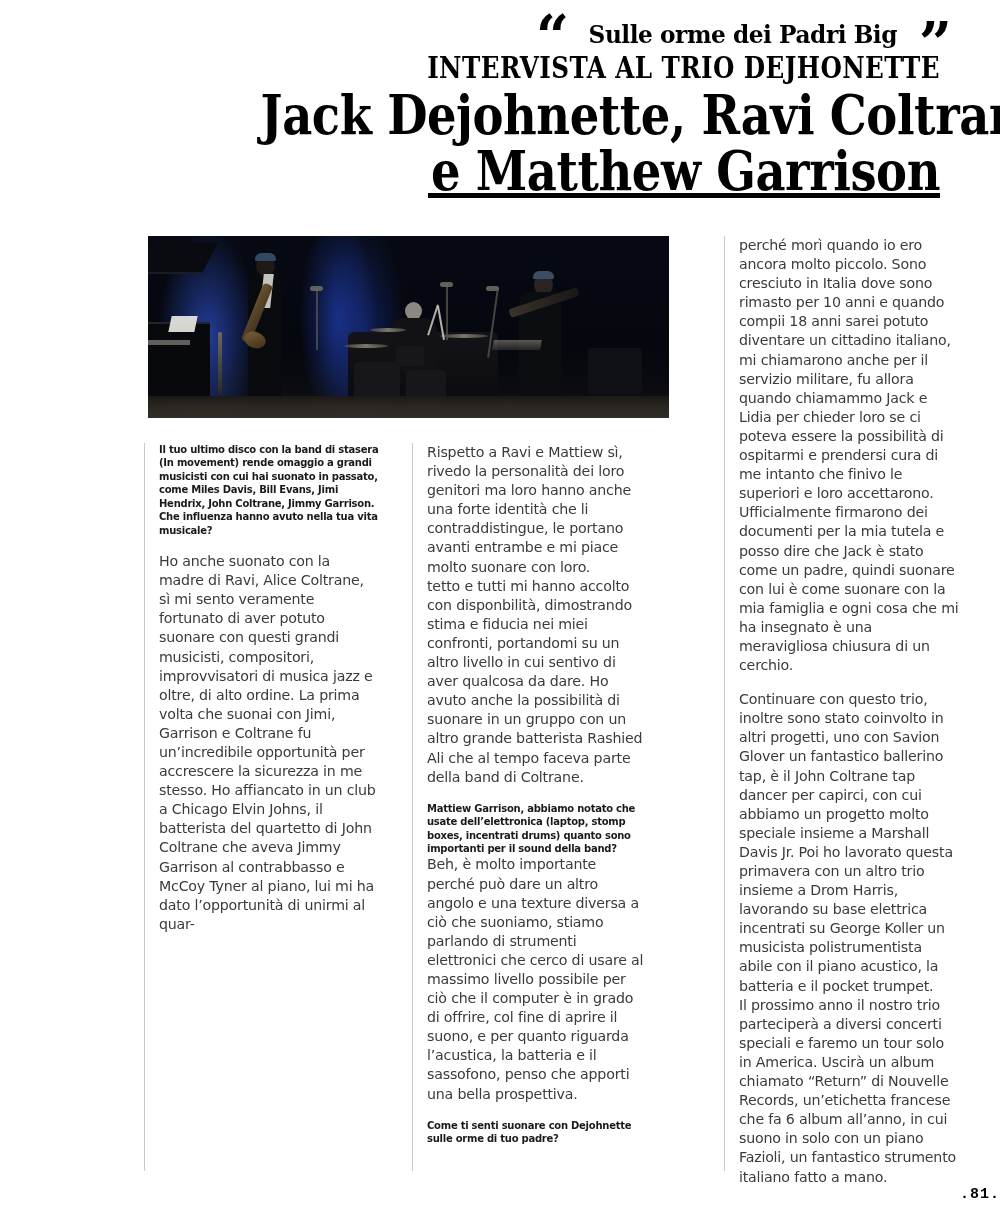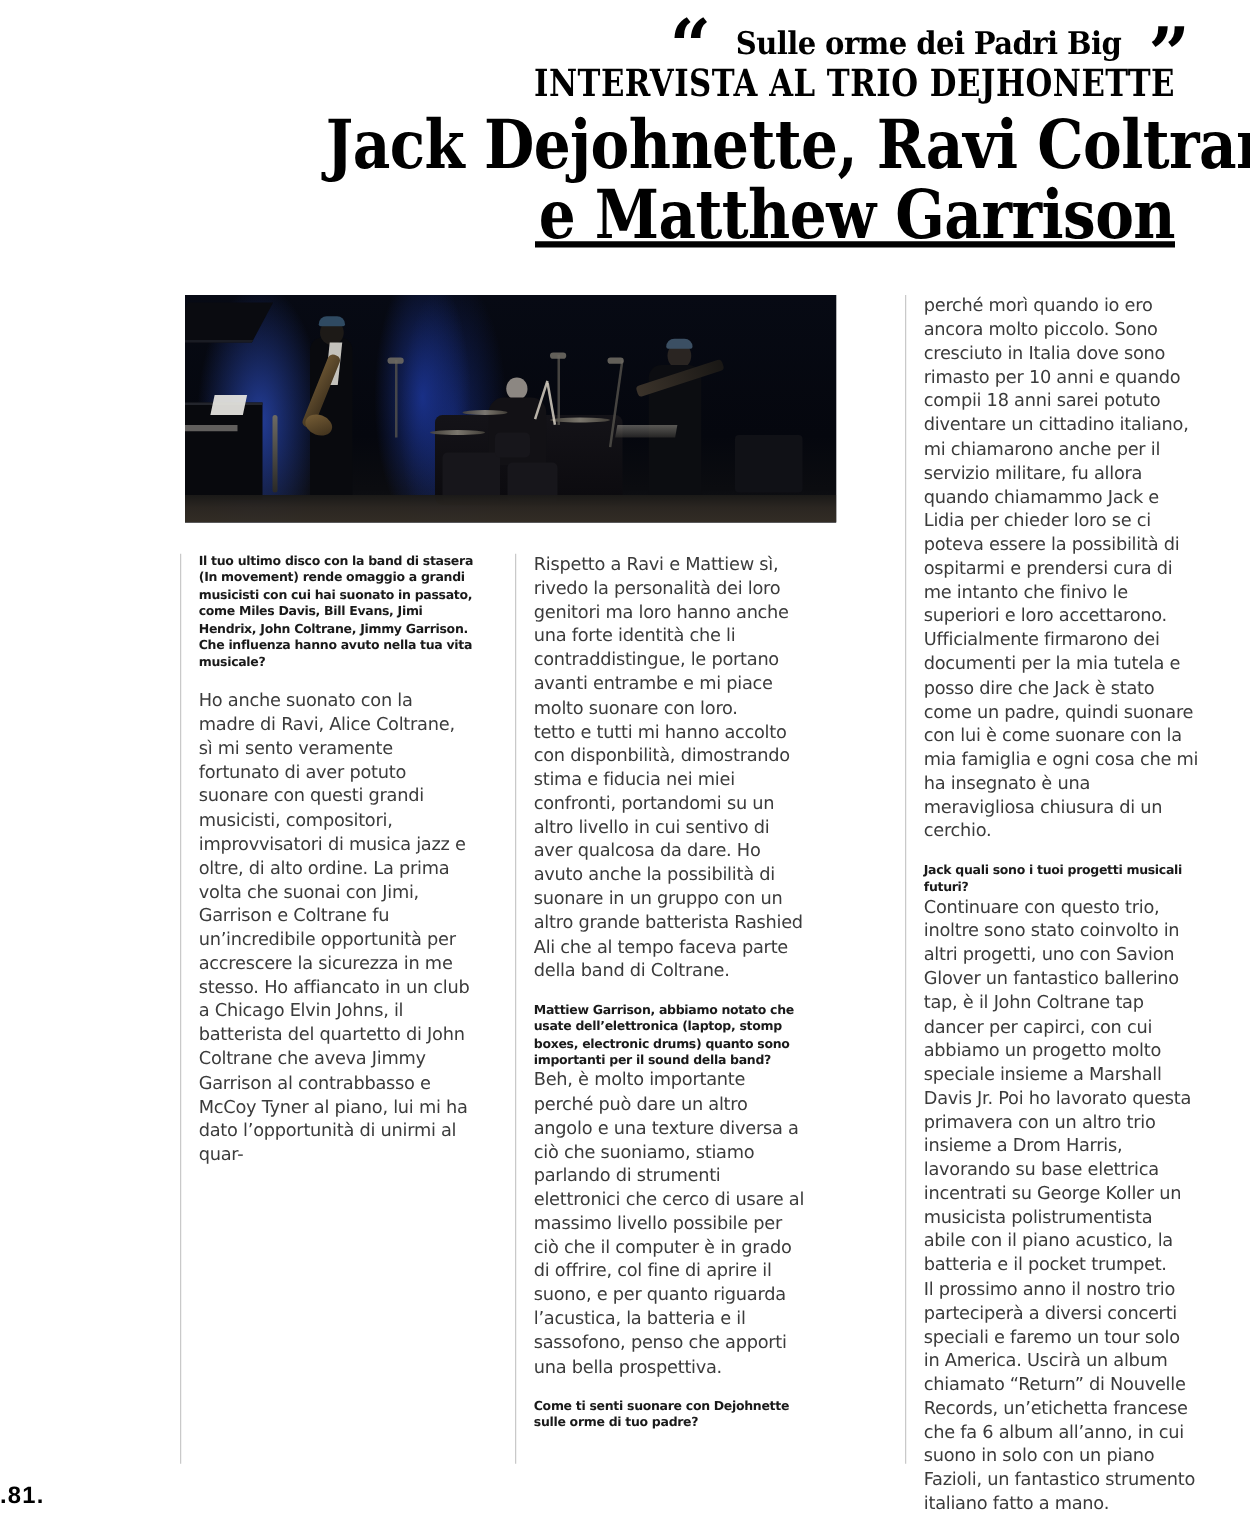--- a/index.html
+++ b/index.html
@@ -277,24 +277,24 @@
     margin: 0;
     letter-spacing: -0.2px;
   }
   .gap { height: 15px; }
 
   
   .folio {
     position: absolute;
     left: 0; right: 0;
     top: 1186px;
-    text-align: left;
-    font-family: Liberation Sans, sans-serif;
-    font-weight: 700;
-    font-size: 19px;
+    text-align: right;
+    font-family: Liberation Mono, monospace;
+    font-weight: 700;
+    font-size: 15px;
     color: #000;
     letter-spacing: 1px;
   }
 </style>
 </head>
 <body>
 
 <div class="kicker">
   <span class="kicker-quote open">“</span>
   <span class="kicker-text">Sulle orme dei Padri Big</span>
@@ -356,28 +356,27 @@
 <div class="col" id="col1">
   <p class="q">Il tuo ultimo disco con la band di stasera (In movement) rende omaggio a grandi musicisti con cui hai suonato in passato, come Miles Davis, Bill Evans, Jimi Hendrix, John Coltrane, Jimmy Garrison. Che influenza hanno avuto nella tua vita musicale?</p>
   <div class="gap"></div>
   <p class="a">Ho anche suonato con la madre di Ravi, Alice Coltrane, sì mi sento veramente fortunato di aver potuto suonare con questi grandi musicisti, compositori, improvvisatori di musica jazz e oltre, di alto ordine. La prima volta che suonai con Jimi, Garrison e Coltrane fu un’incredibile opportunità per accrescere la sicurezza in me stesso. Ho affiancato in un club a Chicago Elvin Johns, il batterista del quartetto di John Coltrane che aveva  Jimmy Garrison al contrabbasso e McCoy Tyner al piano, lui mi ha dato l’opportunità di unirmi al quar-</p>
 </div>
 
 <div class="col" id="col2">
   <p class="a">Rispetto a Ravi e Mattiew sì, rivedo la personalità dei loro genitori ma loro hanno anche una forte identità che li contraddistingue, le portano avanti entrambe e mi piace molto suonare con loro.</p>
   <p class="a">tetto e tutti mi hanno accolto con disponbilità, dimostrando stima e fiducia nei miei confronti, portandomi su un altro livello in cui sentivo di aver qualcosa da dare. Ho avuto anche la possibilità di suonare in un gruppo con un altro grande batterista Rashied Ali che al tempo faceva parte della band di Coltrane.</p>
   <div class="gap"></div>
-  <p class="q">Mattiew Garrison, abbiamo notato che usate dell’elettronica (laptop, stomp boxes, electronic drums) quanto sono importanti per il sound della band?</p>
+  <p class="q">Mattiew Garrison, abbiamo notato che usate dell’elettronica (laptop, stomp boxes, incentrati drums) quanto sono importanti per il sound della band?</p>
   <p class="a">Beh, è molto importante perché può dare un altro angolo e una texture diversa a ciò che suoniamo, stiamo parlando di strumenti elettronici che cerco di usare al massimo livello possibile per ciò che il computer è in grado di offrire, col fine di aprire il suono, e per quanto riguarda l’acustica, la batteria e il sassofono, penso che apporti una bella prospettiva.</p>
   <div class="gap"></div>
   <p class="q">Come ti senti suonare con Dejohnette sulle orme di tuo padre?</p>
 
 </div>
 
 <div class="col" id="col3">
   <p class="a">perché morì quando io ero ancora molto piccolo. Sono cresciuto in Italia dove sono rimasto per 10 anni e quando compii 18 anni sarei potuto diventare un cittadino italiano, mi chiamarono anche per il servizio militare, fu allora quando chiamammo Jack e Lidia per chieder loro se ci poteva essere la possibilità di ospitarmi e prendersi cura di me intanto che finivo le superiori e loro accettarono. Ufficialmente firmarono dei documenti per la mia tutela e posso dire che Jack è stato come un padre, quindi suonare con lui è come suonare con la mia famiglia e ogni cosa che mi ha insegnato è una meravigliosa chiusura di un cerchio.</p>
   <div class="gap"></div>
-  <p class="q">Jack quali sono i tuoi progetti musicali futuri?</p>
   <p class="a">Continuare con questo trio, inoltre sono stato coinvolto in altri progetti, uno con Savion Glover un fantastico ballerino tap, è il John Coltrane tap dancer per capirci, con cui abbiamo un progetto molto speciale insieme a Marshall Davis Jr. Poi ho lavorato questa primavera con un altro trio insieme a Drom Harris, lavorando su base elettrica incentrati su George Koller un musicista polistrumentista abile con il piano acustico, la batteria e il pocket trumpet.</p>
   <p class="a">Il prossimo anno il nostro trio parteciperà a diversi concerti speciali e faremo un tour solo in America. Uscirà un album chiamato “Return” di Nouvelle Records, un’etichetta francese che fa 6 album all’anno, in cui suono in solo con un piano Fazioli, un fantastico strumento italiano fatto a mano.</p>
 </div>
 
 <div class="folio">.81.</div>
 
 </body></html>

